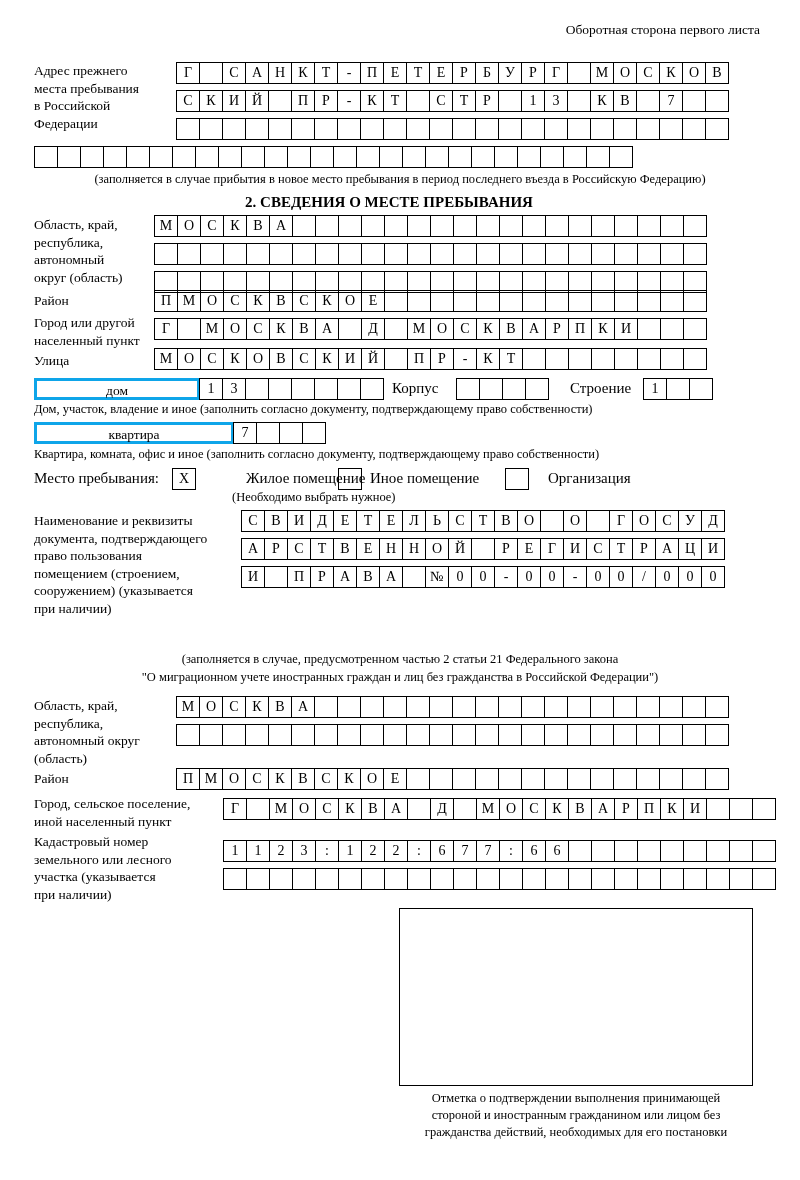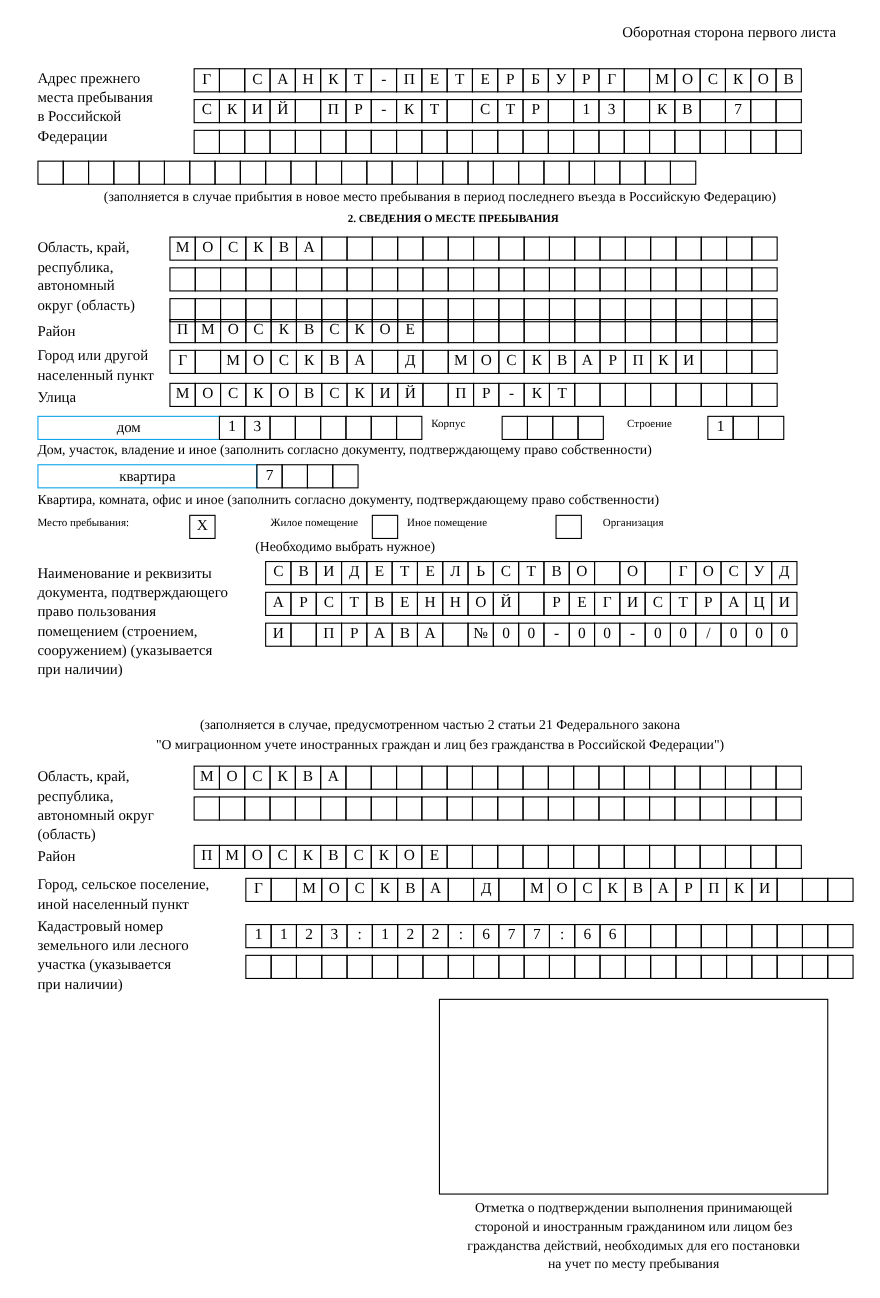--- a/index.html
+++ b/index.html
@@ -44,32 +44,32 @@
   .center { text-align: center; }
   .bold { font-weight: bold; }
   .small { font-size: 12.5px; }
 
   
   .abs { position: absolute; }
 
   .lbl-block { font-size: 13.5px; line-height: 17.5px; }
 
   .wide-box {
-    border: 1px solid #0ea5e9;
+    border: 3px solid #0ea5e9;
     box-sizing: border-box;
     height: 22px;
     text-align: center;
     font-size: 13.5px;
     line-height: 20px;
   }
   .note-box {
     border: 1px solid #000;
     box-sizing: border-box;
   }
-  .inline-label { font-size: 10px; }
+  .inline-label { font-size: 15px; }
 </style>
 </head>
 <body>
 
 <div class="page">
 
   <div class="hdr-right">Оборотная сторона первого листа</div>
 
   <div class="abs lbl-block" style="left:34px; top:62px; width:140px;">
     <div>Адрес прежнего</div>
@@ -180,21 +180,21 @@
       <div class="cell"></div>
       <div class="cell"></div>
       <div class="cell"></div>
       <div class="cell"></div>
       <div class="cell"></div>
       <div class="cell"></div>
     </div>
 
   <div class="abs small center" style="left:34px; top:172px; width:732px;">(заполняется в случае прибытия в новое место пребывания в период последнего въезда в Российскую Федерацию)</div>
 
-  <div class="abs center bold" style="left:46px; top:194px; width:732px; font-size:10px;">2. СВЕДЕНИЯ О МЕСТЕ ПРЕБЫВАНИЯ</div>
+  <div class="abs center bold" style="left:23px; top:194px; width:732px; font-size:15px;">2. СВЕДЕНИЯ О МЕСТЕ ПРЕБЫВАНИЯ</div>
 
   <div class="abs lbl-block" style="left:34px; top:216px; width:140px;">
     <div>Область, край,</div>
     <div>республика,</div>
     <div>автономный</div>
     <div>округ (область)</div>
   </div>
   <div class="abs cells" id="s2-region-0" style="left:154px; top:215px;">
       <div class="cell">М</div>
       <div class="cell">О</div>
@@ -663,16 +663,15 @@
       <div class="cell"></div>
       <div class="cell"></div>
       <div class="cell"></div>
     </div>
 
   <div class="abs note-box" style="left:399px; top:908px; width:354px; height:178px;"></div>
   <div class="abs center small" style="left:390px; top:1090px; width:372px; line-height:17px;">
     <div>Отметка о подтверждении выполнения принимающей</div>
     <div>стороной и иностранным гражданином или лицом без</div>
     <div>гражданства действий, необходимых для его постановки</div>
-    <div>на учет по месту пребывания</div>
   </div>
 
 </div>
 
 </body></html>

